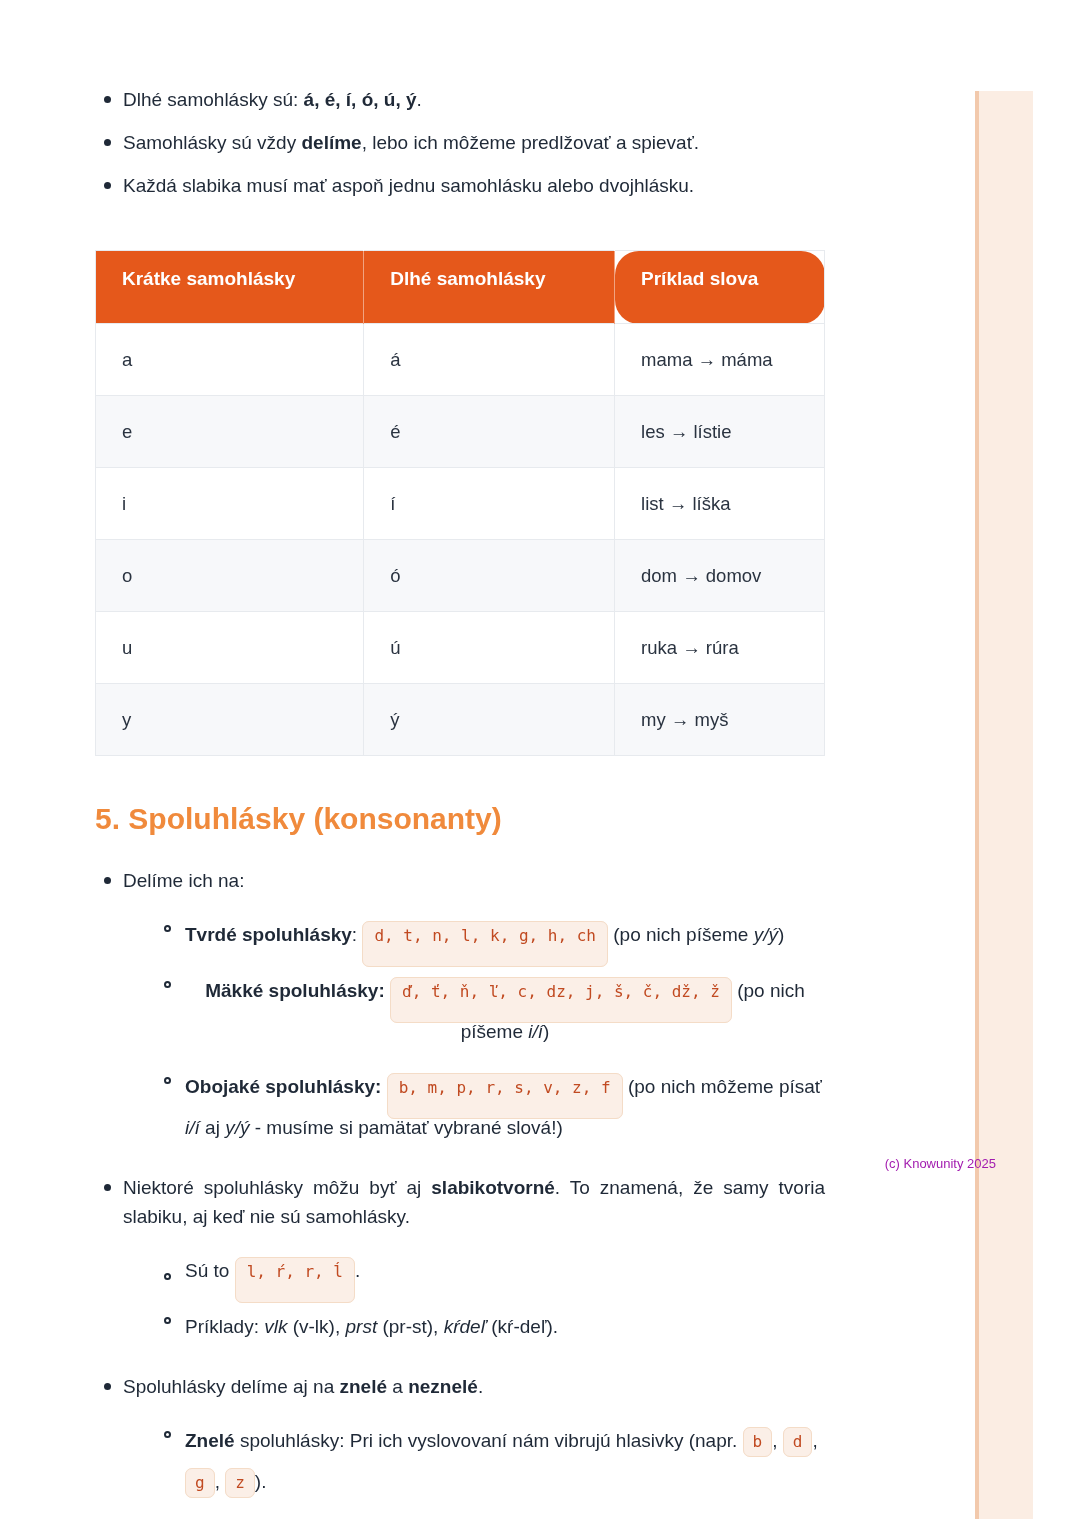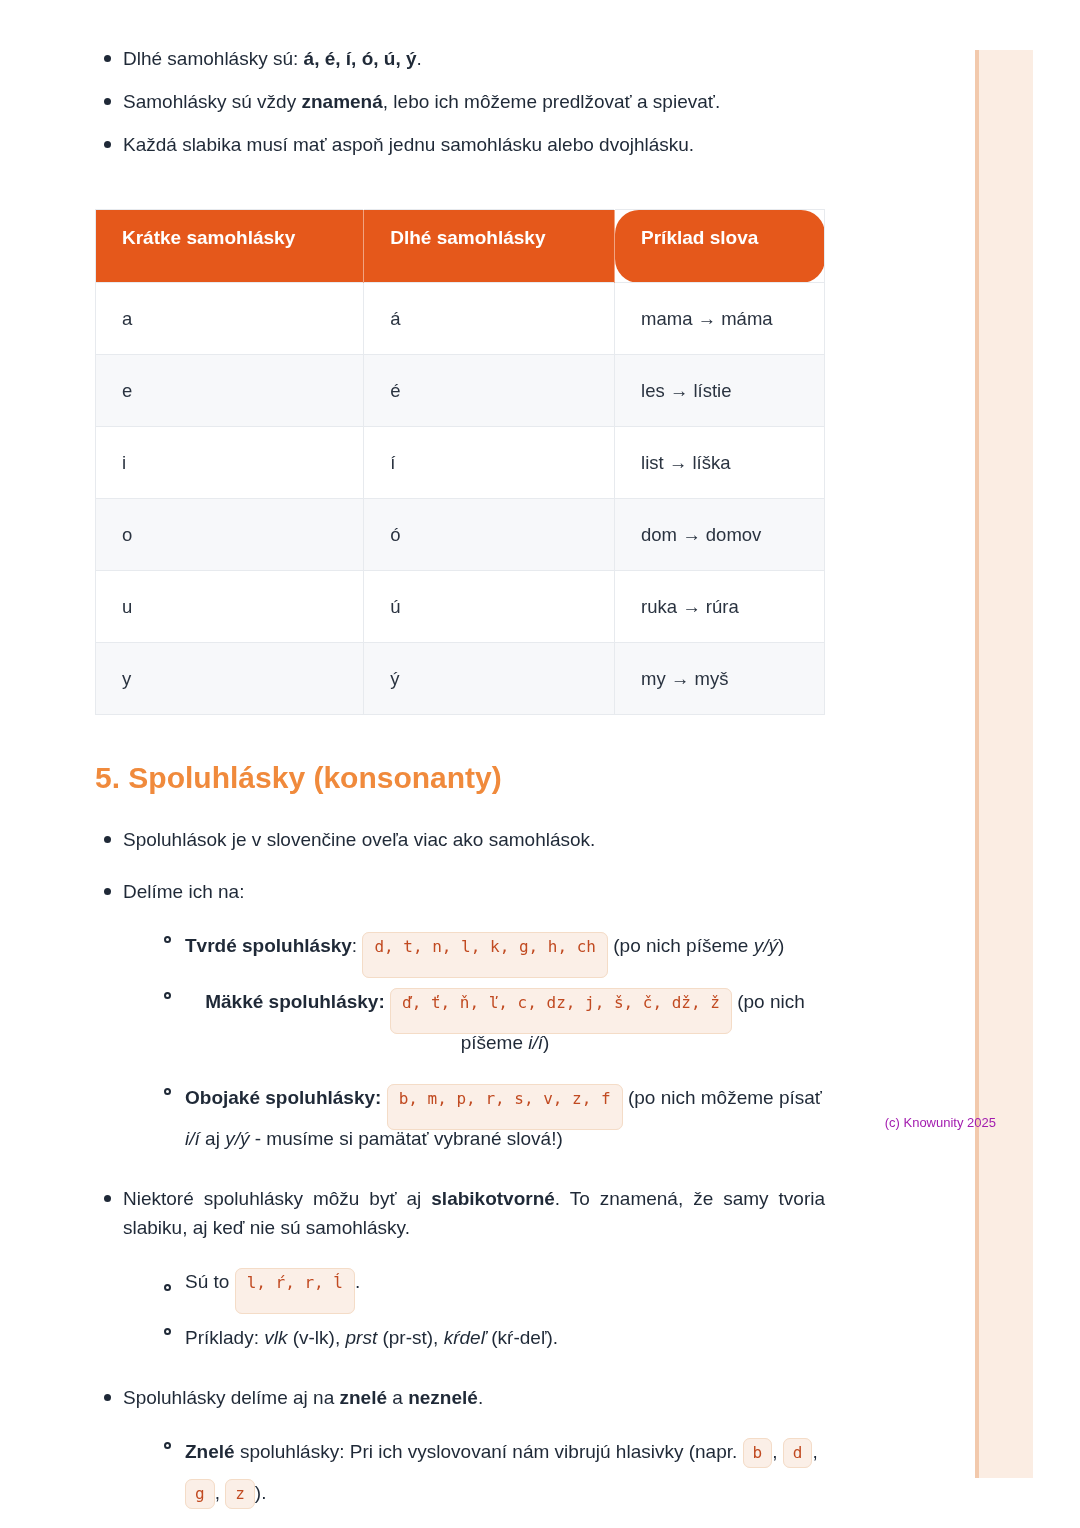--- a/index.html
+++ b/index.html
@@ -3,21 +3,21 @@
 <meta charset="utf-8">
 <style>
   * { box-sizing: border-box; margin: 0; padding: 0; }
   html, body { width: 1080px; height: 1528px; overflow: hidden; }
   body {
     font-family: "Liberation Sans", sans-serif;
     color: #1F2937;
     background: #ffffff;
     position: relative;
   }
-  .page { position: relative; width: 1080px; height: 1196px; background: #fff; }
+  .page { position: relative; width: 1080px; height: 1196px; background: #fff; margin-top: 41px; }
 
   
   .stripe {
     position: absolute;
     left: 975px; top: 50px;
     width: 58px; height: 1428px;
     background: #FBEDE3;
     border-left: 4px solid #F2C9AC;
   }
 
@@ -128,21 +128,21 @@
       <div class="brow">
         <span class="marker-col">
             <span class="dot"></span>
           </span>
         <span class="btext"><span>Dlhé samohlásky sú: </span><b>á, é, í, ó, ú, ý</b><span>.</span></span>
       </div>
       <div class="brow">
         <span class="marker-col">
             <span class="dot"></span>
           </span>
-        <span class="btext"><span>Samohlásky sú vždy </span><b>znamená</b><span>, lebo ich môžeme predlžovať a spievať.</span></span>
+        <span class="btext"><span>Samohlásky sú vždy </span><b>delíme</b><span>, lebo ich môžeme predlžovať a spievať.</span></span>
       </div>
       <div class="brow">
         <span class="marker-col">
             <span class="dot"></span>
           </span>
         <span class="btext">Každá slabika musí mať aspoň jednu samohlásku alebo dvojhlásku.</span>
       </div>
     </div>
 
     <table class="vtable">
@@ -189,26 +189,20 @@
           <td>ý</td>
           <td>my → myš</td>
         </tr>
       </tbody>
     </table>
 
     <h2 class="section-title">5. Spoluhlásky (konsonanty)</h2>
 
     <div class="blist slist">
 
-      <div class="brow">
-        <span class="marker-col">
-            <span class="dot"></span>
-          </span>
-        <span class="btext">Spoluhlások je v slovenčine oveľa viac ako samohlások.</span>
-      </div>
 
       <div class="brow">
         <span class="marker-col">
             <span class="dot"></span>
           </span>
         <span class="btext">
           <span>Delíme ich na:</span>
           <span class="sublist" style="display:block;">
             <span class="brow" style="display:flex;">
               <span class="marker-col">

